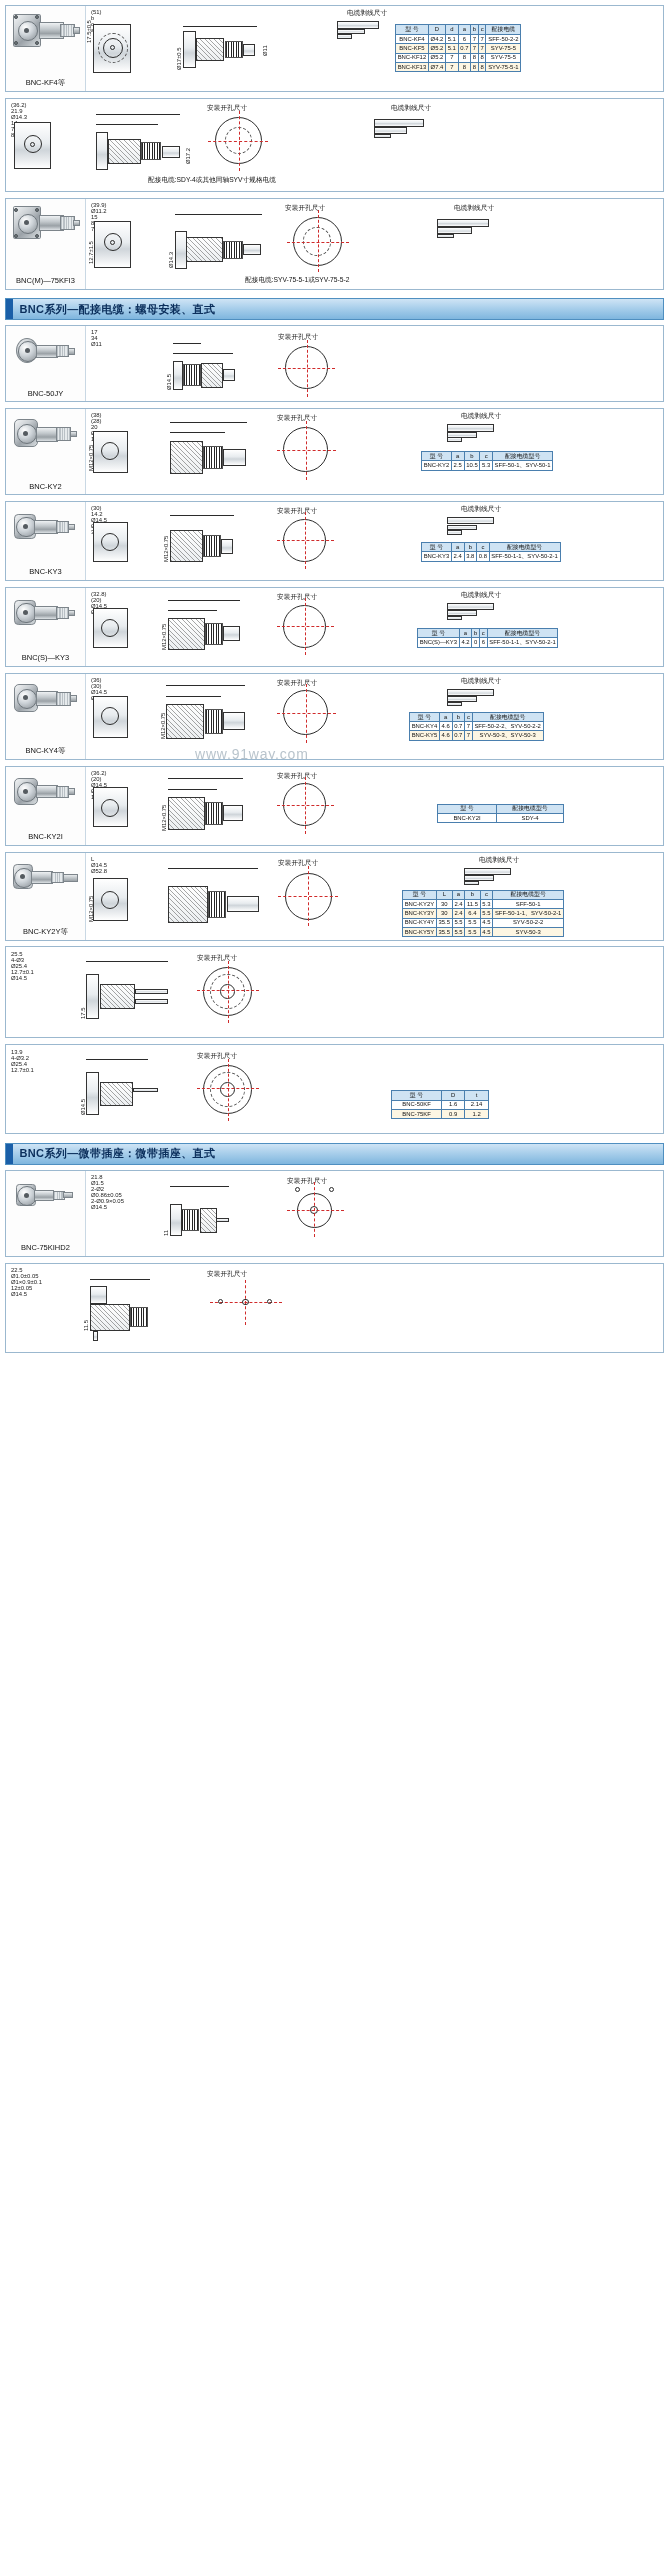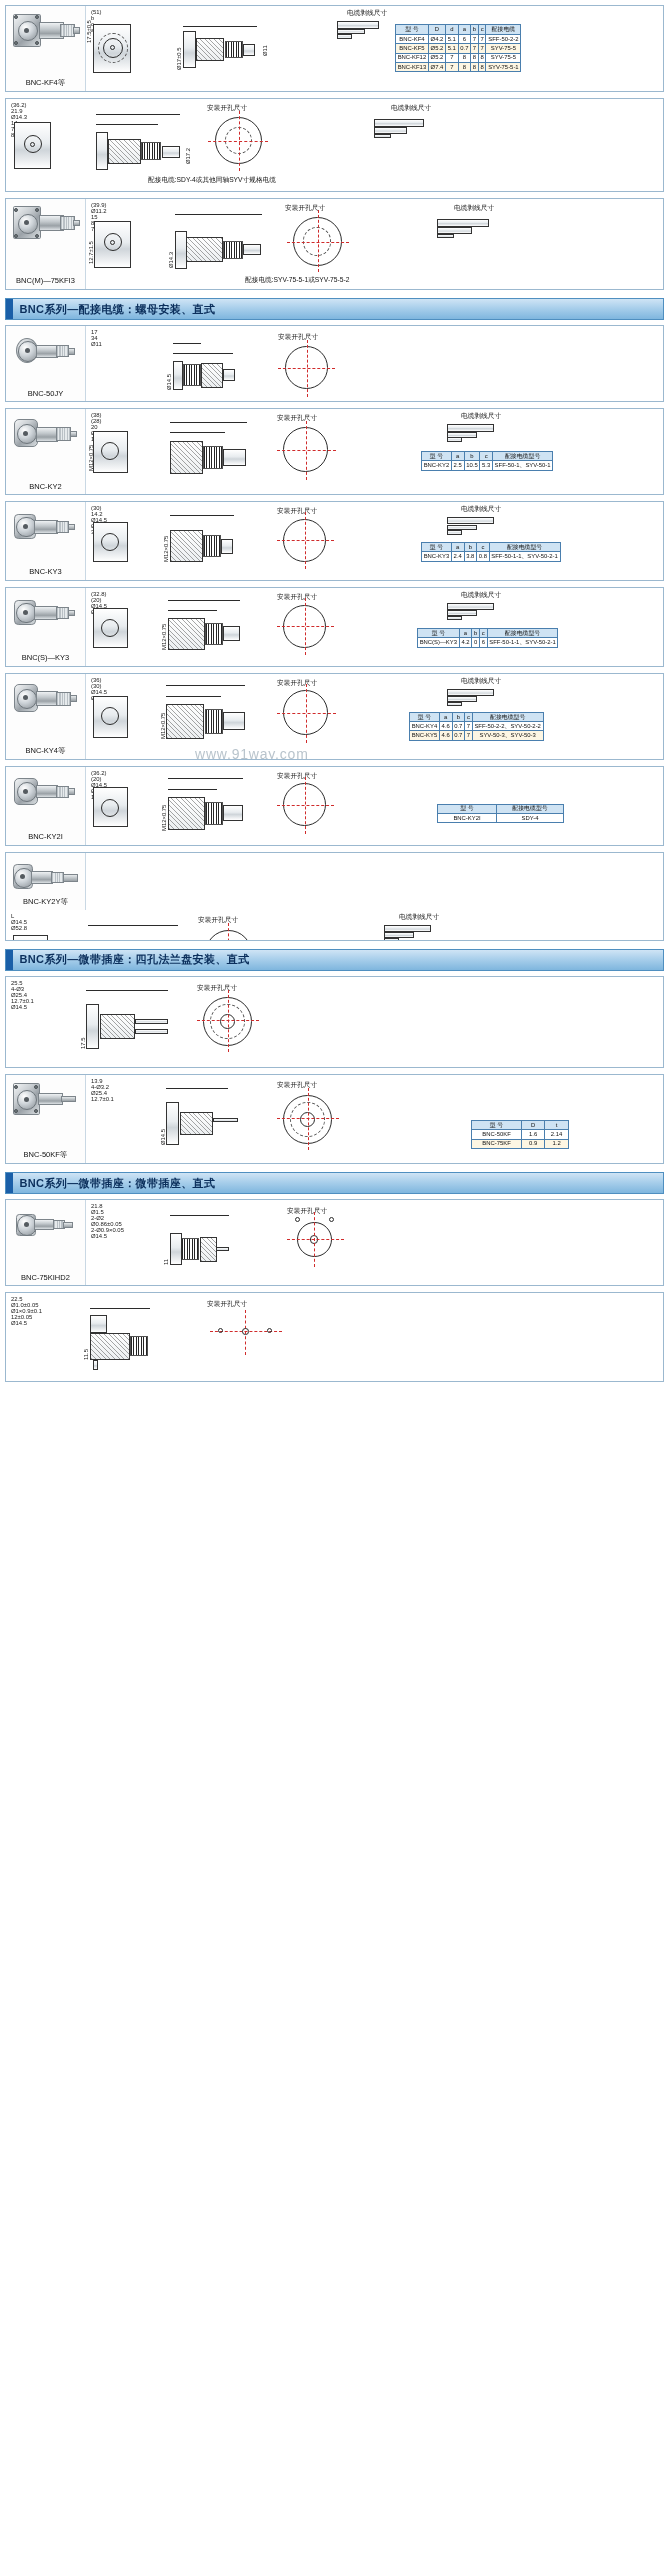--- a/index.html
+++ b/index.html
@@ -734,21 +734,21 @@
               <tr>
             <td>BNC-KY2I</td>
             <td>SDY-4</td>
           </tr>
             </tbody>
         </table>
       </div>
     </div>
   </div>
 
-  <div class="prow" style="height:89px;flex-direction:column;">
+  <div class="prow" style="height:89px;">
     <div class="photo-cell">
       <div class="conn">
         <div class="flange" style="left:1.7px;top:6.7px;width:20px;height:25px;border-radius:4.2px;"></div>
         <div class="body" style="left:20px;top:13.4px;width:22px;height:13.4px;"></div>
         <div class="knurl" style="left:40px;top:14.2px;width:13.4px;height:11.7px;"></div>
         <div class="tail" style="left:52px;top:16px;width:15px;height:8.4px;"></div>
       </div>
       <div class="label">BNC-KY2Y等</div>
     </div>
     <div class="draw-cell">
@@ -819,24 +819,20 @@
               <td>5.5</td>
               <td>4.5</td>
               <td>SYV-50-3</td>
             </tr>
           </tbody>
         </table>
       </div>
     </div>
   </div>
 
-  <div class="section-bar">
-    <div class="accent"></div>
-    <div class="title">BNC系列—微带插座：四孔法兰盘安装、直式</div>
-  </div>
 
   <div class="prow" style="height:92px;">
     <div class="draw-cell">
       <div class="dw dw-line hline" style="left:80px;top:13.4px;width:82px;"></div>
       <div class="dim" style="left:112px;top:4.2px;">25.5</div>
 
       <div class="dw part" style="left:80px;top:27px;width:13.4px;height:45px;"></div>
       <div class="dw part hatch" style="left:94px;top:37px;width:35px;height:25px;"></div>
       <div class="dw part" style="left:129px;top:42px;width:33px;height:5px;"></div>
       <div class="dw part" style="left:129px;top:52px;width:33px;height:5px;"></div>
@@ -849,32 +845,20 @@
       <div class="ctr-h" style="left:191px;top:43px;width:62px;"></div>
       <div class="ctr-v" style="left:222px;top:13.4px;height:62px;"></div>
       <div class="dim" style="left:251px;top:23.4px;">4-Ø3</div>
       <div class="dim" style="left:251px;top:50px;">Ø25.4</div>
       <div class="dim" style="left:197px;top:74px;">12.7±0.1</div>
       <div class="dim" style="left:177px;top:37px;">Ø14.5</div>
     </div>
   </div>
 
   <div class="prow" style="height:90px;">
-    <div class="photo-cell">
-      <div class="conn">
-        <div class="flange sq" style="left:1.7px;top:3.3px;width:27px;height:32px;"></div>
-        <div class="hole" style="left:3.3px;top:5px;"></div>
-        <div class="hole" style="left:22.6px;top:5px;"></div>
-        <div class="hole" style="left:3.3px;top:29px;"></div>
-        <div class="hole" style="left:22.6px;top:29px;"></div>
-        <div class="body" style="left:27px;top:13.4px;width:25px;height:11.7px;"></div>
-        <div class="tail" style="left:50px;top:16px;width:15px;height:6.7px;"></div>
-      </div>
-      <div class="label">BNC-50KF等</div>
-    </div>
     <div class="draw-cell">
       <div class="dw dw-line hline" style="left:80px;top:13.4px;width:62px;"></div>
       <div class="dim" style="left:102px;top:4.2px;">13.9</div>
 
       <div class="dw part" style="left:80px;top:27px;width:13.4px;height:43px;"></div>
       <div class="dw part hatch" style="left:94px;top:37px;width:33px;height:23.4px;"></div>
       <div class="dw part" style="left:127px;top:43px;width:25px;height:4.2px;"></div>
       <div class="dim" style="position:absolute;left:74px;top:70px;transform:rotate(-90deg);transform-origin:left top;">Ø14.5</div>
 
       <div class="cap" style="position:absolute;left:191px;top:6.7px;">安装开孔尺寸</div>

